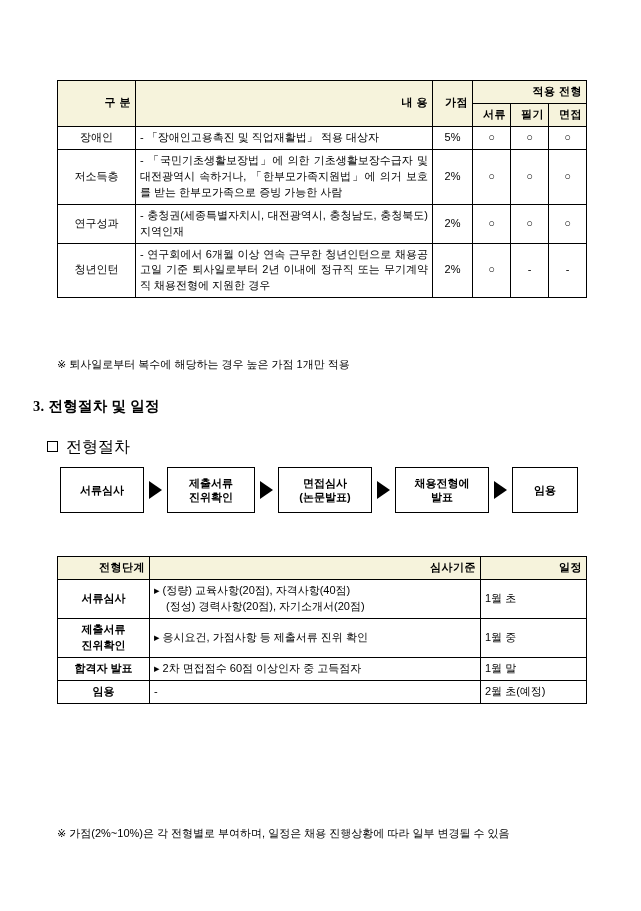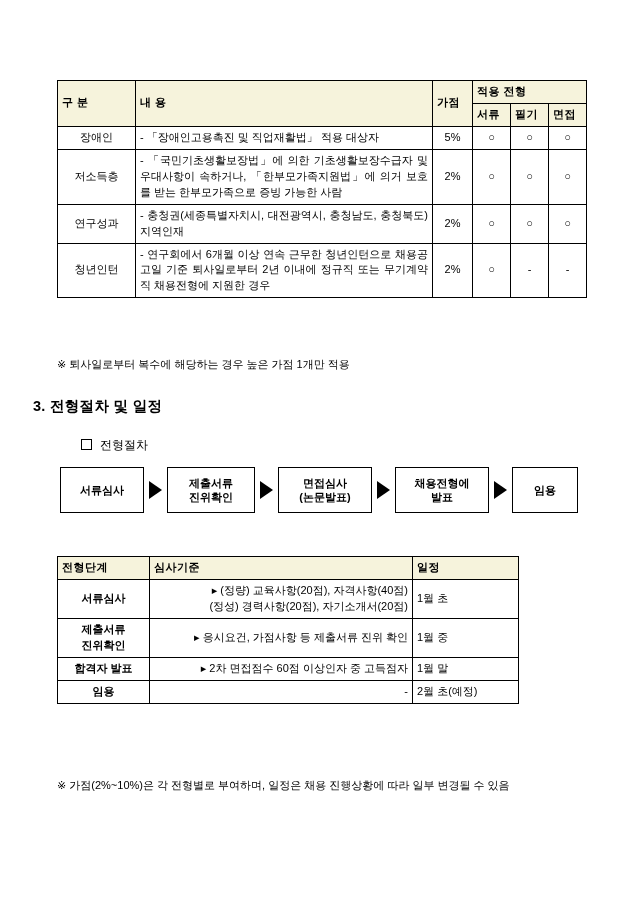--- a/index.html
+++ b/index.html
@@ -38,21 +38,21 @@
   }
   table.doc th, table.doc td {
     border: 1px solid #000000;
     padding: 3px 4px;
     vertical-align: middle;
     font-size: 11px;
     line-height: 1.45;
   }
   table.doc thead th {
     background: #f6f3dc;
-    text-align: left;
+    text-align: right;
     font-weight: bold;
     letter-spacing: 0.5px;
   }
   .c-center { text-align: center; }
 
   .t1-col-gubun { width: 78px; }
   .t1-col-naeyong { width: auto; }
   .t1-col-gajeom { width: 40px; }
   .t1-col-mark { width: 38px; }
 
@@ -68,36 +68,36 @@
   }
   .mark { text-align: center; font-size: 11px; }
 
   
   .note {
     position: absolute;
     font-size: 11px;
     color: #000;
   }
   .note-1 { left: 57px; top: 357px; }
-  .note-2 { left: 57px; top: 778px; text-align: right; }
+  .note-2 { left: 57px; top: 826px; text-align: right; }
 
   
   .section-head {
     position: absolute;
     left: 33px;
     top: 397px;
     font-size: 14.5px;
     font-weight: bold;
     letter-spacing: 0.3px;
+    font-family: Liberation Serif, serif;
   }
 
   .subhead {
     position: absolute;
-    font-size: 12px;
-    margin-left: 34px;
+    font-size: 16px;
   }
   .subhead .box {
     display: inline-block;
     width: 9px;
     height: 9px;
     border: 1px solid #000;
     margin-right: 8px;
     vertical-align: middle;
     position: relative;
     top: -1px;
@@ -142,33 +142,33 @@
     border-left: 13px solid #000;
     margin: 0 5px;
     flex: 0 0 auto;
   }
 
   
   .t2-wrap {
     position: absolute;
     left: 57px;
     top: 556px;
-    width: 462px;
+    width: 530px;
   }
   .t2-col-step { width: 92px; }
   .t2-col-crit { width: auto; }
   .t2-col-sched { width: 106px; }
   .cell-step {
     text-align: center;
     font-weight: bold;
     font-size: 11.5px;
     line-height: 1.4;
   }
   .cell-crit {
-    text-align: right;
+    text-align: left;
     font-size: 11px;
     line-height: 1.5;
     padding: 6px 8px;
   }
   .cell-sched {
     text-align: left;
     font-size: 11px;
     line-height: 1.45;
   }
   .bullet-line { white-space: nowrap; }
@@ -206,21 +206,21 @@
         <tr>
           <td class="cell-gubun">장애인</td>
           <td class="cell-naeyong">- 「장애인고용촉진 및 직업재활법」 적용 대상자</td>
           <td class="c-center">5%</td>
           <td class="mark">○</td>
           <td class="mark">○</td>
           <td class="mark">○</td>
         </tr>
         <tr>
           <td class="cell-gubun">저소득층</td>
-          <td class="cell-naeyong">- 「국민기초생활보장법」에 의한 기초생활보장수급자 및 우대사항이 속하거나, 「한부모가족지원법」에 의거 보호를 받는 한부모가족으로 증빙 가능한 사람</td>
+          <td class="cell-naeyong">- 「국민기초생활보장법」에 의한 기초생활보장수급자 및 대전광역시 속하거나, 「한부모가족지원법」에 의거 보호를 받는 한부모가족으로 증빙 가능한 사람</td>
           <td class="c-center">2%</td>
           <td class="mark">○</td>
           <td class="mark">○</td>
           <td class="mark">○</td>
         </tr>
         <tr>
           <td class="cell-gubun">연구성과</td>
           <td class="cell-naeyong">- 충청권(세종특별자치시, 대전광역시, 충청남도, 충청북도) 지역인재</td>
           <td class="c-center">2%</td>
           <td class="mark">○</td>

